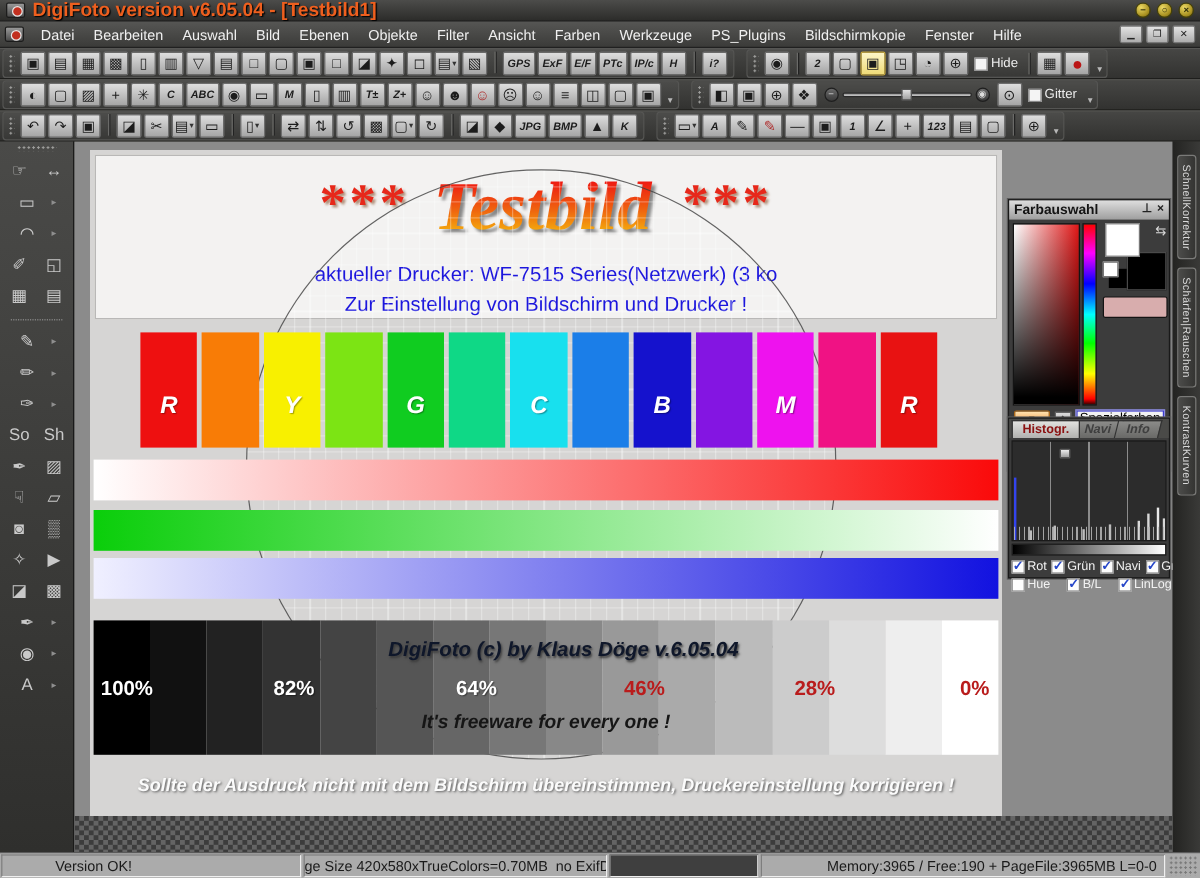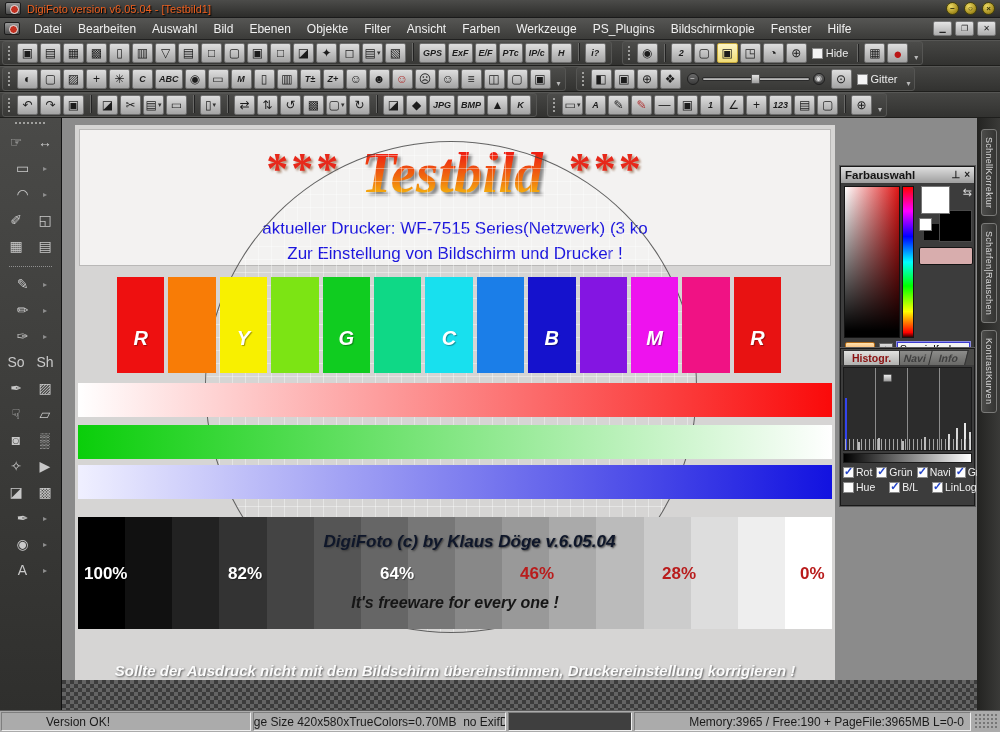--- a/index.html
+++ b/index.html
@@ -7,21 +7,21 @@
   body { font-family:"Liberation Sans", sans-serif; background:#222; user-select:none; }
   .app { width:1000px; height:732px; display:flex; flex-direction:column; background:#3a3a38; }
 
   
   .titlebar { height:18px; display:flex; align-items:center; padding:0 5px;
     background:linear-gradient(#4c4c4a,#2c2c2a); border-bottom:1px solid #1a1a1a; }
   .app-icon { width:16px; height:13px; border-radius:2px; border:1px solid #1c1c1c;
     background:linear-gradient(#9a9a9a,#4a4a4a); position:relative; flex:none; }
   .app-icon::after { content:""; position:absolute; left:4px; top:2px; width:7px; height:7px;
     border-radius:50%; background:#c23020; border:1px solid #e8e8e8; }
-  .title-text { color:#ee5f1e; font-weight:normal; font-size:11px; margin-left:6px;
+  .title-text { color:#ee5f1e; font-weight:bold; font-size:16px; margin-left:6px;
     text-shadow:1px 1px 1px #000; }
   .win-btns { margin-left:auto; display:flex; }
   .win-circle { width:13px; height:13px; border-radius:50%; margin-left:5px; border:1px solid #44400a;
     background:radial-gradient(circle at 35% 30%, #ecd964, #a89020 65%, #6c5c10);
     color:#32300a; font-size:8px; line-height:11px; text-align:center; font-weight:bold; }
 
   
   .menubar { height:22px; display:flex; align-items:center; padding:0 4px;
     background:linear-gradient(#565654,#3b3b39); border-bottom:1px solid #202020; }
   .menu-items { display:flex; margin-left:6px; }
@@ -106,31 +106,31 @@
   .gray-steps { display:flex; height:100%; }
   .gseg { flex:1; }
   .gray-labels span { position:absolute; top:47px; font-weight:bold; font-size:17px; }
   .glight { color:#fff; text-shadow:1px 1px 1px rgba(0,0,0,.4); }
   .gdark { color:#b91c1c; }
   .gray-credit { position:absolute; top:15px; left:0; right:0; text-align:center; color:#0f172a;
     font-weight:bold; font-style:italic; font-size:17px; text-shadow:1px 1px 2px #3a3a3a;margin-left:29px; }
   .gray-freeware { position:absolute; top:77px; left:0; right:0; text-align:center; color:#161616;
     font-weight:bold; font-style:italic; font-size:16px; }
 
-  .tb-footer { position:absolute; top:537px; left:0; right:0; text-align:center; color:#fbfbfb;
+  .tb-footer { position:absolute; top:521px; left:0; right:0; text-align:center; color:#fbfbfb;
     font-weight:bold; font-style:italic; font-size:15px; text-shadow:1px 1px 2px #5e5e5e; z-index:3; }
 
   .checker { position:absolute; left:0; top:562px; width:915px; height:30px;
     background:repeating-conic-gradient(#646464 0% 25%, #3c3c3c 0% 50%); background-size:8px 8px; }
 
   
   .panel { position:absolute; width:135px; border:1px solid #191919; background:#3c3c3c;
     box-shadow:0 0 0 1px #5a5a5a; }
   .color-panel { left:778px; top:2px; height:226px;margin-top:46px; }
-  .hist-panel  { left:778px; top:230px; height:158px; }
+  .hist-panel  { left:778px; top:230px; height:134px; }
 
   .panel-header { height:16px; display:flex; align-items:center; padding:0 4px;
     background:linear-gradient(#dedede,#9e9e9e); color:#141414; font-weight:bold; font-size:11.5px; }
   .ph-icons { margin-left:auto; display:flex; gap:4px; color:#222; font-size:10px; line-height:14px; }
 
   .cp-top { display:flex; padding:3px 3px 0; gap:2px; }
   .satval { width:56px; height:152px; border:1px solid #141414; flex:none;
     background:linear-gradient(to bottom,rgba(0,0,0,0),#000 96%),linear-gradient(to right,#fff,#e01616); }
   .huebar { width:12px; height:152px; border:1px solid #141414; flex:none;
     background:linear-gradient(#f00,#f0f 16%,#00f 33%,#0ff 50%,#0f0 66%,#ff0 83%,#f00 97%,#3a0000); }

